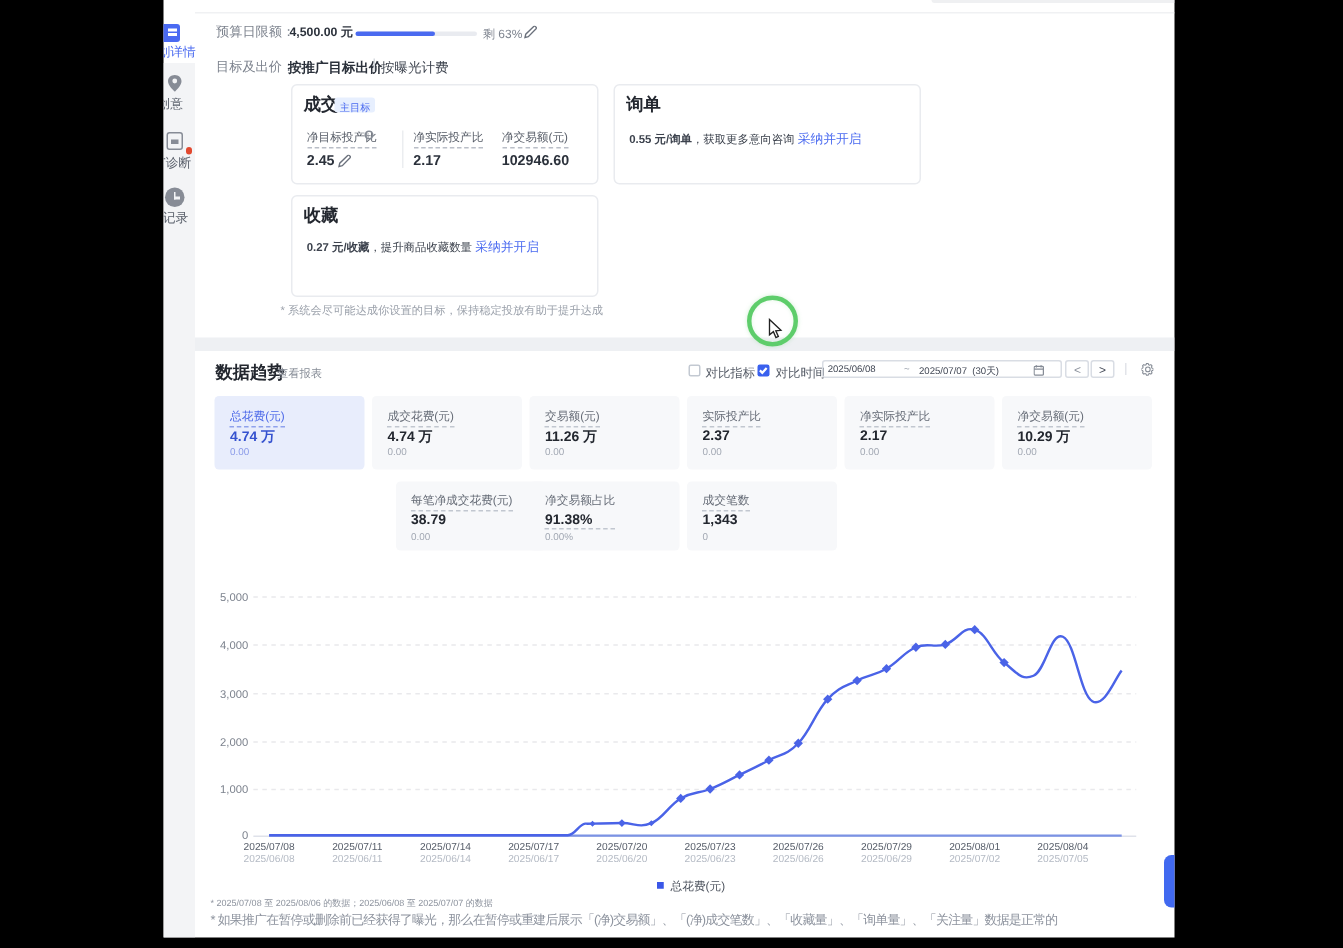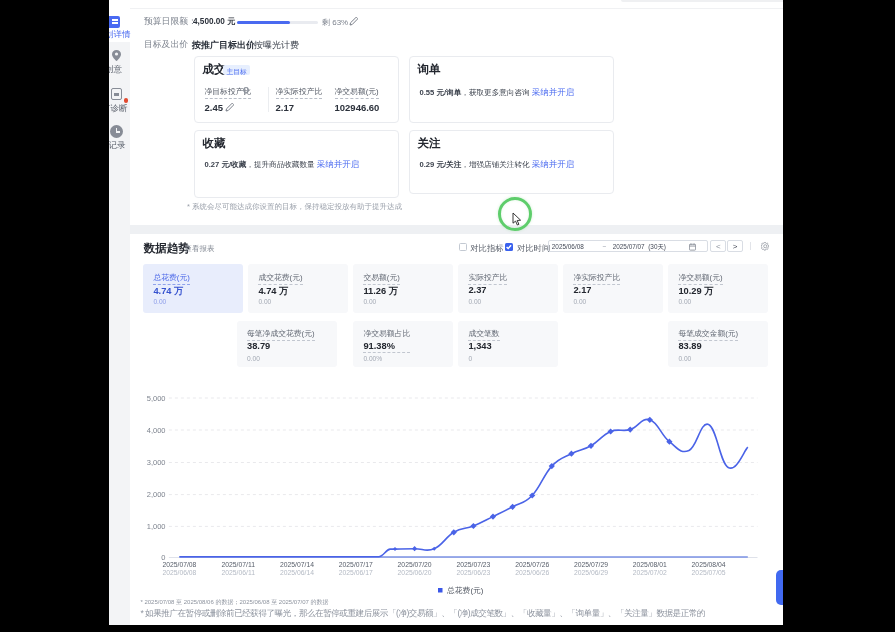--- a/index.html
+++ b/index.html
@@ -78,24 +78,20 @@
     <div class="ab dk" style="left:140px;top:45px;font-size:9.5px;font-weight:bold">102946.60</div>
   </div>
   <div class="card" style="left:299.5px;top:55.5px;height:67px">
     <div class="ctitle">询单</div>
     <div class="ab" style="left:10px;top:30px;font-size:7.6px;color:#3c424d;white-space:nowrap"><b>0.55 元/询单</b>，获取更多意向咨询 <span class="lk">采纳并开启</span></div>
   </div>
   <div class="card" style="left:84.5px;top:129.5px;height:68px">
     <div class="ctitle">收藏</div>
     <div class="ab" style="left:10px;top:28px;font-size:7.6px;color:#3c424d;white-space:nowrap"><b>0.27 元/收藏</b>，提升商品收藏数量 <span class="lk">采纳并开启</span></div>
   </div>
-  <div class="card" style="left:299.5px;top:129.5px;height:64px">
-    <div class="ctitle">关注</div>
-    <div class="ab" style="left:10px;top:28px;font-size:7.6px;color:#3c424d;white-space:nowrap"><b>0.29 元/关注</b>，增强店铺关注转化 <span class="lk">采纳并开启</span></div>
-  </div>
   <div class="ab" style="left:78px;top:202px;font-size:7.5px;color:#9ba1ab">* 系统会尽可能达成你设置的目标，保持稳定投放有助于提升达成</div>
 
   <div class="ab" style="left:21px;top:225px;width:653px;height:9px;background:#eef0f3"></div>
 
   <div class="ab" style="left:34.7px;top:241px;font-size:11.5px;font-weight:bold;color:#23272f">数据趋势</div>
   <div class="ab" style="left:75.6px;top:244px;font-size:7.5px;color:#868c96">查看报表</div>
   <div class="cbx" style="left:350.2px;top:243.2px"></div>
   <div class="ab" style="left:361.3px;top:242.6px;font-size:8.3px;color:#555b66">对比指标</div>
   <div class="ab" style="left:396.3px;top:243.2px;width:7.5px;height:7.5px;background:#3a61ee;border-radius:1.5px">
       <svg width="7.5" height="7.5" viewBox="0 0 8 8">
@@ -145,39 +141,34 @@
   <div class="tile" style="left:454.4px;top:264.0px;height:48.5px;">
       <div class="tlab" style="color:#646a75;border-bottom:1px dashed #c2c7d0;padding-bottom:1px">净实际投产比</div>
       <div class="tval" style="color:#23272f">2.17</div>
       <div class="tsub" style="color:#a2a8b3">0.00</div>
     </div>
   <div class="tile" style="left:559.4px;top:264.0px;height:48.5px;">
       <div class="tlab" style="color:#646a75;border-bottom:1px dashed #c2c7d0;padding-bottom:1px">净交易额(元)</div>
       <div class="tval" style="color:#23272f">10.29 万</div>
       <div class="tsub" style="color:#a2a8b3">0.00</div>
     </div>
-  <div class="tile" style="left:128px;top:320.5px;height:46.0px;text-align:right;">
+  <div class="tile" style="left:155px;top:320.5px;height:46.0px;text-align:right;">
       <div class="tlab" style="color:#646a75;border-bottom:1px dashed #c2c7d0;padding-bottom:1px">每笔净成交花费(元)</div>
       <div class="tval" style="color:#23272f">38.79</div>
       <div class="tsub" style="color:#a2a8b3">0.00</div>
     </div>
   <div class="tile" style="left:244.4px;top:320.5px;height:46.0px;">
       <div class="tlab" style="color:#646a75;border-bottom:1px dashed #c2c7d0;padding-bottom:13px">净交易额占比</div>
       <div class="tval" style="color:#23272f">91.38%</div>
       <div class="tsub" style="color:#a2a8b3">0.00%</div>
     </div>
   <div class="tile" style="left:349.4px;top:320.5px;height:46.0px;">
       <div class="tlab" style="color:#646a75;border-bottom:1px dashed #c2c7d0;padding-bottom:1px">成交笔数</div>
       <div class="tval" style="color:#23272f">1,343</div>
       <div class="tsub" style="color:#a2a8b3">0</div>
-    </div>
-  <div class="tile" style="left:559.4px;top:320.5px;height:46.0px;">
-      <div class="tlab" style="color:#646a75;border-bottom:1px dashed #c2c7d0;padding-bottom:1px">每笔成交金额(元)</div>
-      <div class="tval" style="color:#23272f">83.89</div>
-      <div class="tsub" style="color:#a2a8b3">0.00</div>
     </div>
 
   <svg class="ab" style="left:21px;top:380px" width="653" height="245" viewBox="0 0 653 245">
       <line x1="38.9" y1="18" x2="627.5" y2="18" stroke="#e9e9ec" stroke-width="1" stroke-dasharray="3 3"></line>
       <line x1="38.9" y1="50" x2="627.5" y2="50" stroke="#e9e9ec" stroke-width="1" stroke-dasharray="3 3"></line>
       <line x1="38.9" y1="82.5" x2="627.5" y2="82.5" stroke="#e9e9ec" stroke-width="1" stroke-dasharray="3 3"></line>
       <line x1="38.9" y1="114.6" x2="627.5" y2="114.6" stroke="#e9e9ec" stroke-width="1" stroke-dasharray="3 3"></line>
       <line x1="38.9" y1="146.4" x2="627.5" y2="146.4" stroke="#e9e9ec" stroke-width="1" stroke-dasharray="3 3"></line>
       <line x1="38.9" y1="177.5" x2="627.5" y2="177.5" stroke="#dfe2ea" stroke-width="1"></line>
       <text x="35.5" y="20.5" font-size="7.5" fill="#7d838e" text-anchor="end" font-family="Liberation Sans">5,000</text>

